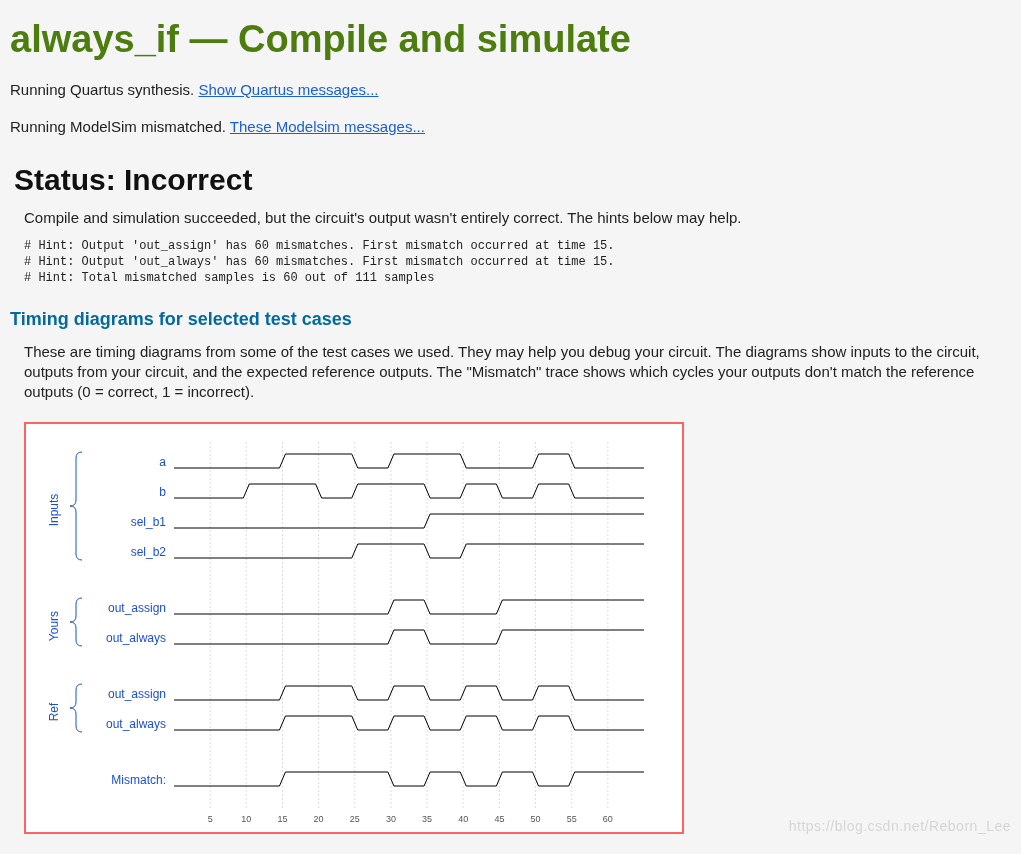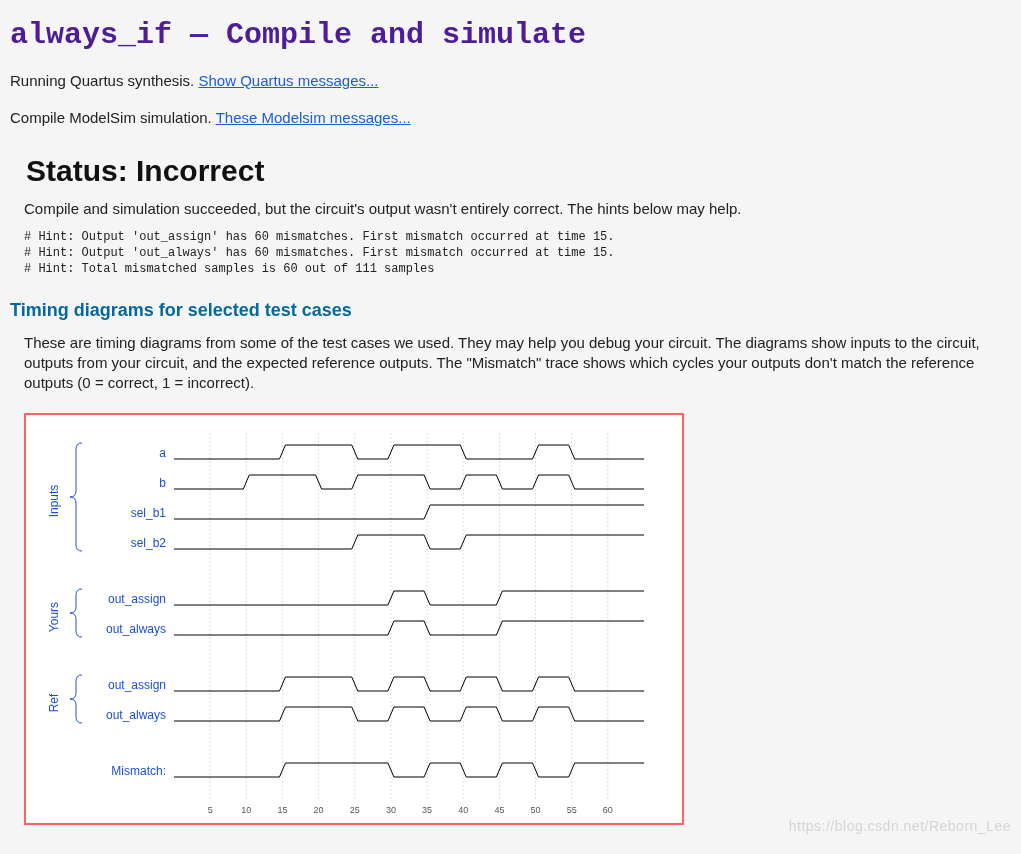--- a/index.html
+++ b/index.html
@@ -5,30 +5,29 @@
   body {
     margin: 0;
     padding: 10px 10px 10px 10px;
     background: #f5f5f5;
     font-family: "Segoe UI", Arial, sans-serif;
     color: #222;
     font-size: 15px;
     width: 1001px;
   }
   h1 {
-    font-size: 30px;
+    font-size: 38px;
     font-weight: 700;
     margin: 8px 0 12px 0;
-    color: #4c1d95;
-    font-family: Liberation Mono, monospace;
+    color: #4d7c0f;
   }
   h2 {
     font-size: 30px;
     font-weight: 700;
-    margin: 28px 0 12px 16px;
+    margin: 28px 0 12px 4px;
     color: #111;
   }
   h3 {
     font-size: 18px;
     font-weight: 700;
     margin: 22px 0 12px 0;
     color: #0369a1;
   }
   .run-line {
     margin: 20px 0;
@@ -96,21 +95,21 @@
 </style>
 </head>
 <body>
 
 <h1>always_if — Compile and simulate</h1>
 
 <div class="run-line">
   <span>Running Quartus synthesis. </span><a href="#" class="msg-link">Show Quartus messages...</a>
 </div>
 <div class="run-line">
-  <span>Compile ModelSim simulation. </span><a href="#" class="msg-link">These Modelsim messages...</a>
+  <span>Running ModelSim mismatched. </span><a href="#" class="msg-link">These Modelsim messages...</a>
 </div>
 
 <h2>Status: Incorrect</h2>
 <div class="status-desc">Compile and simulation succeeded, but the circuit's output wasn't entirely correct. The hints below may help.</div>
 
 <pre class="hints"># Hint: Output 'out_assign' has 60 mismatches. First mismatch occurred at time 15.
 # Hint: Output 'out_always' has 60 mismatches. First mismatch occurred at time 15.
 # Hint: Total mismatched samples is 60 out of 111 samples</pre>
 
 <h3>Timing diagrams for selected test cases</h3>

